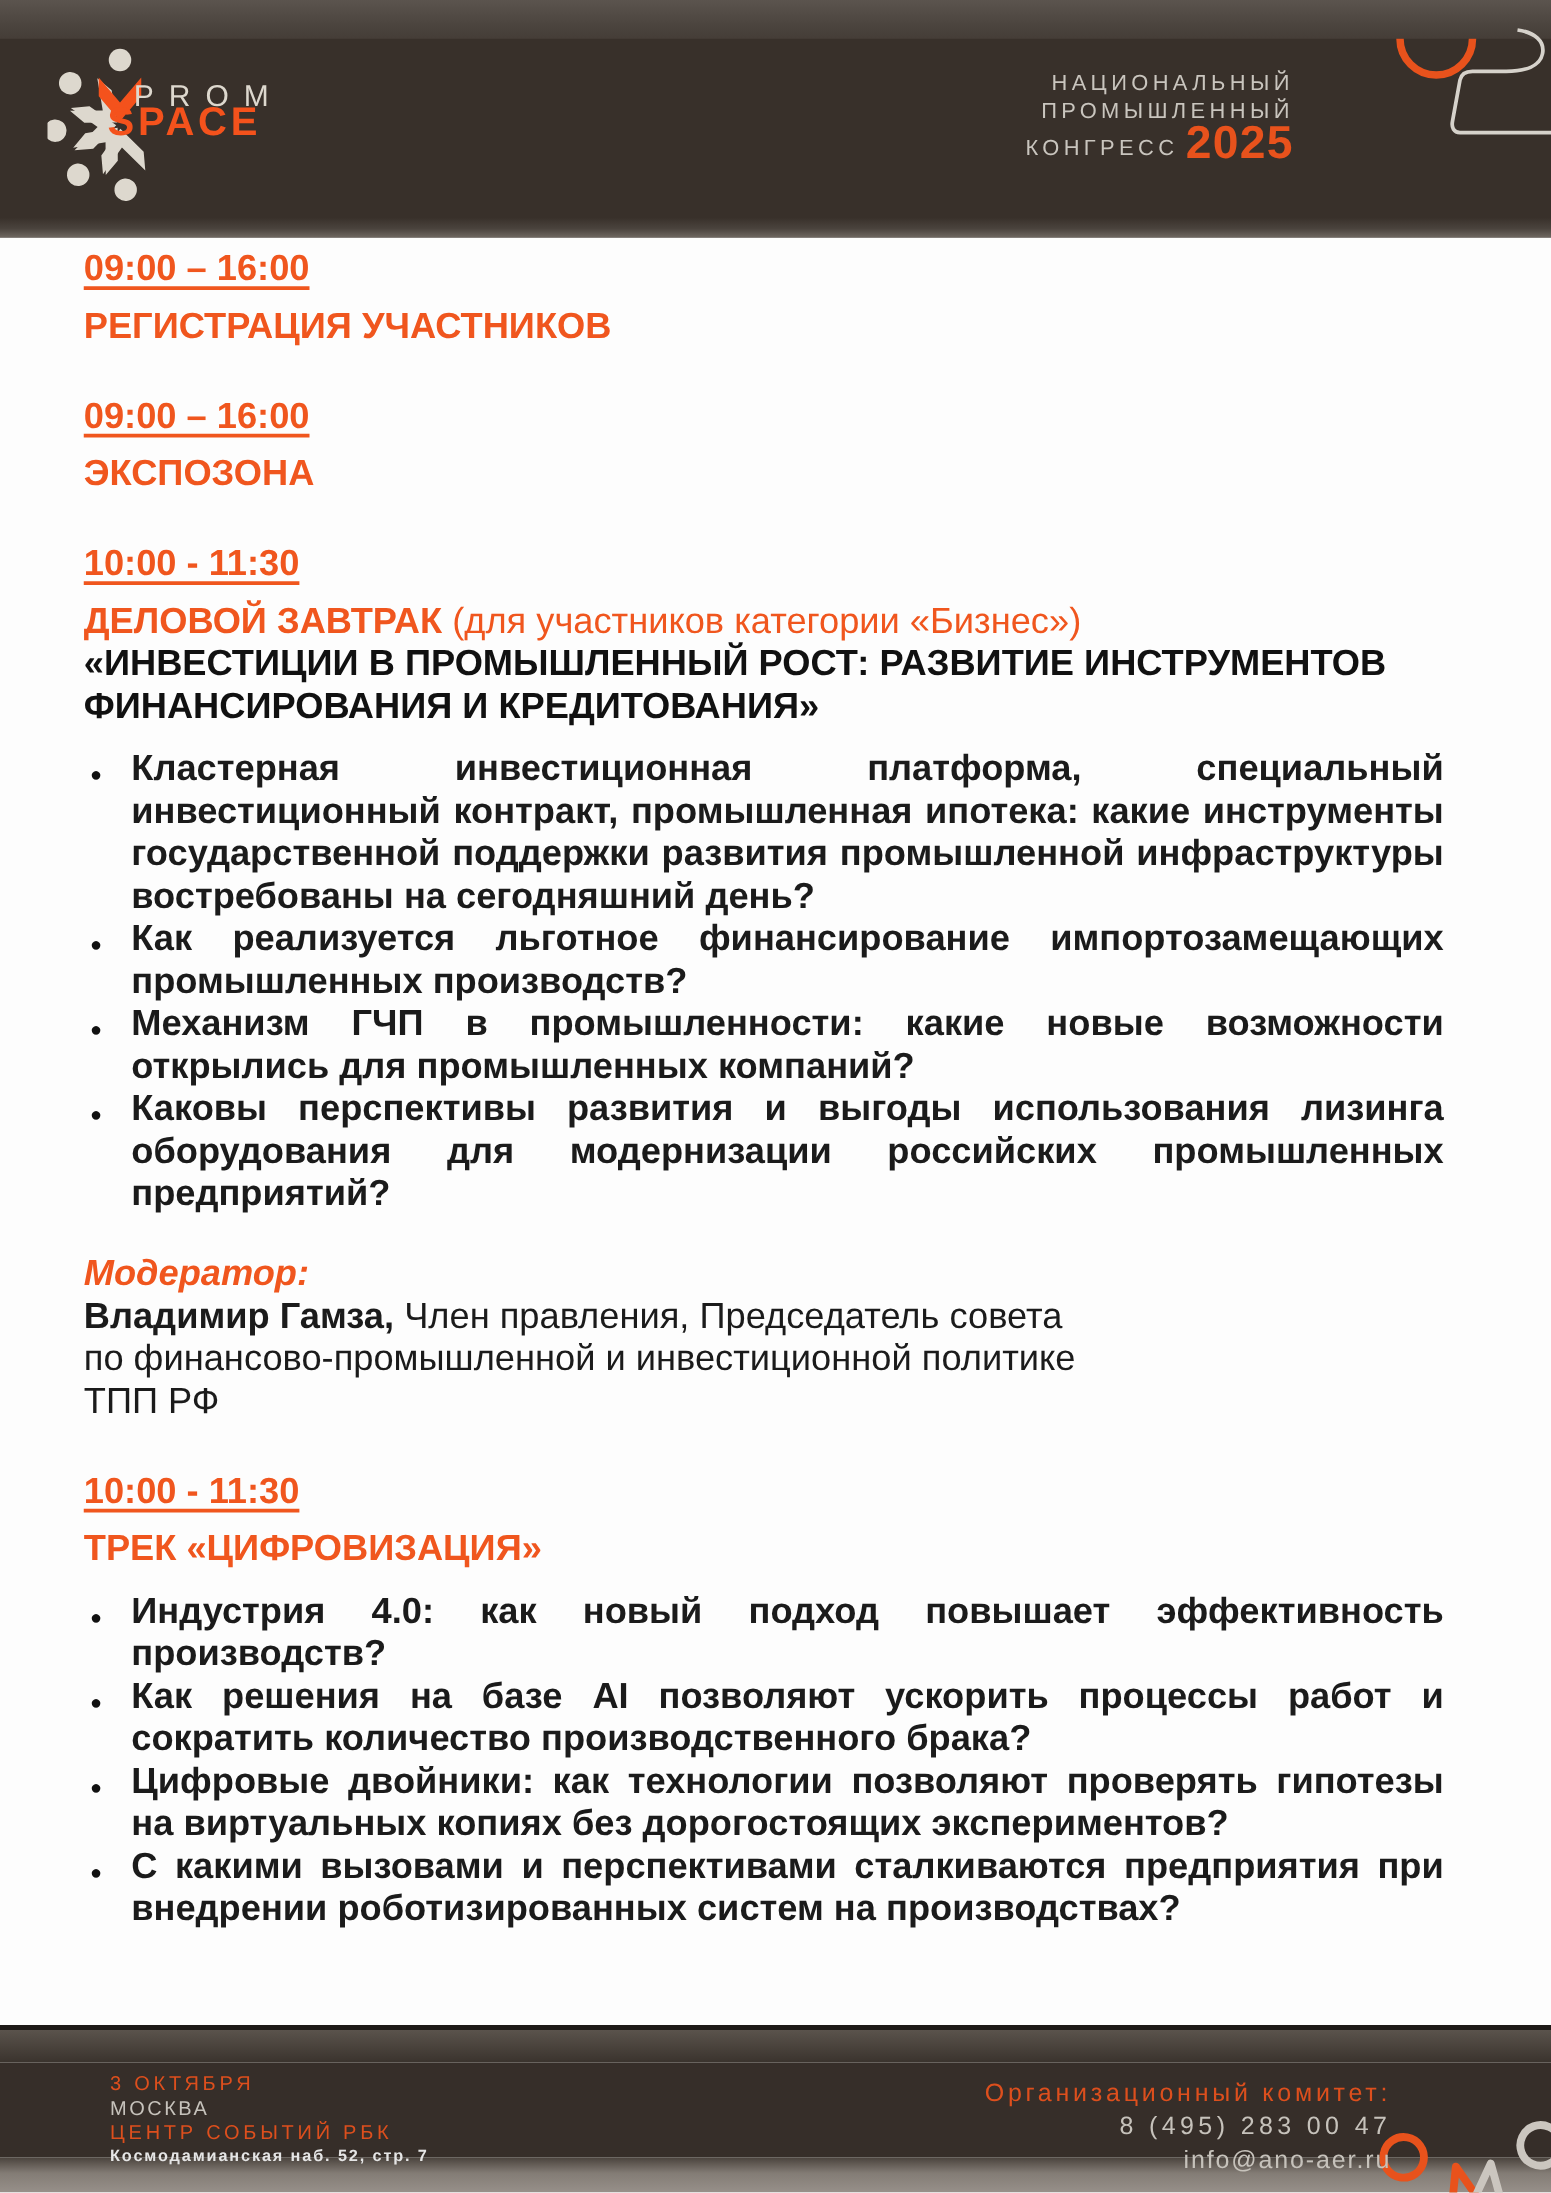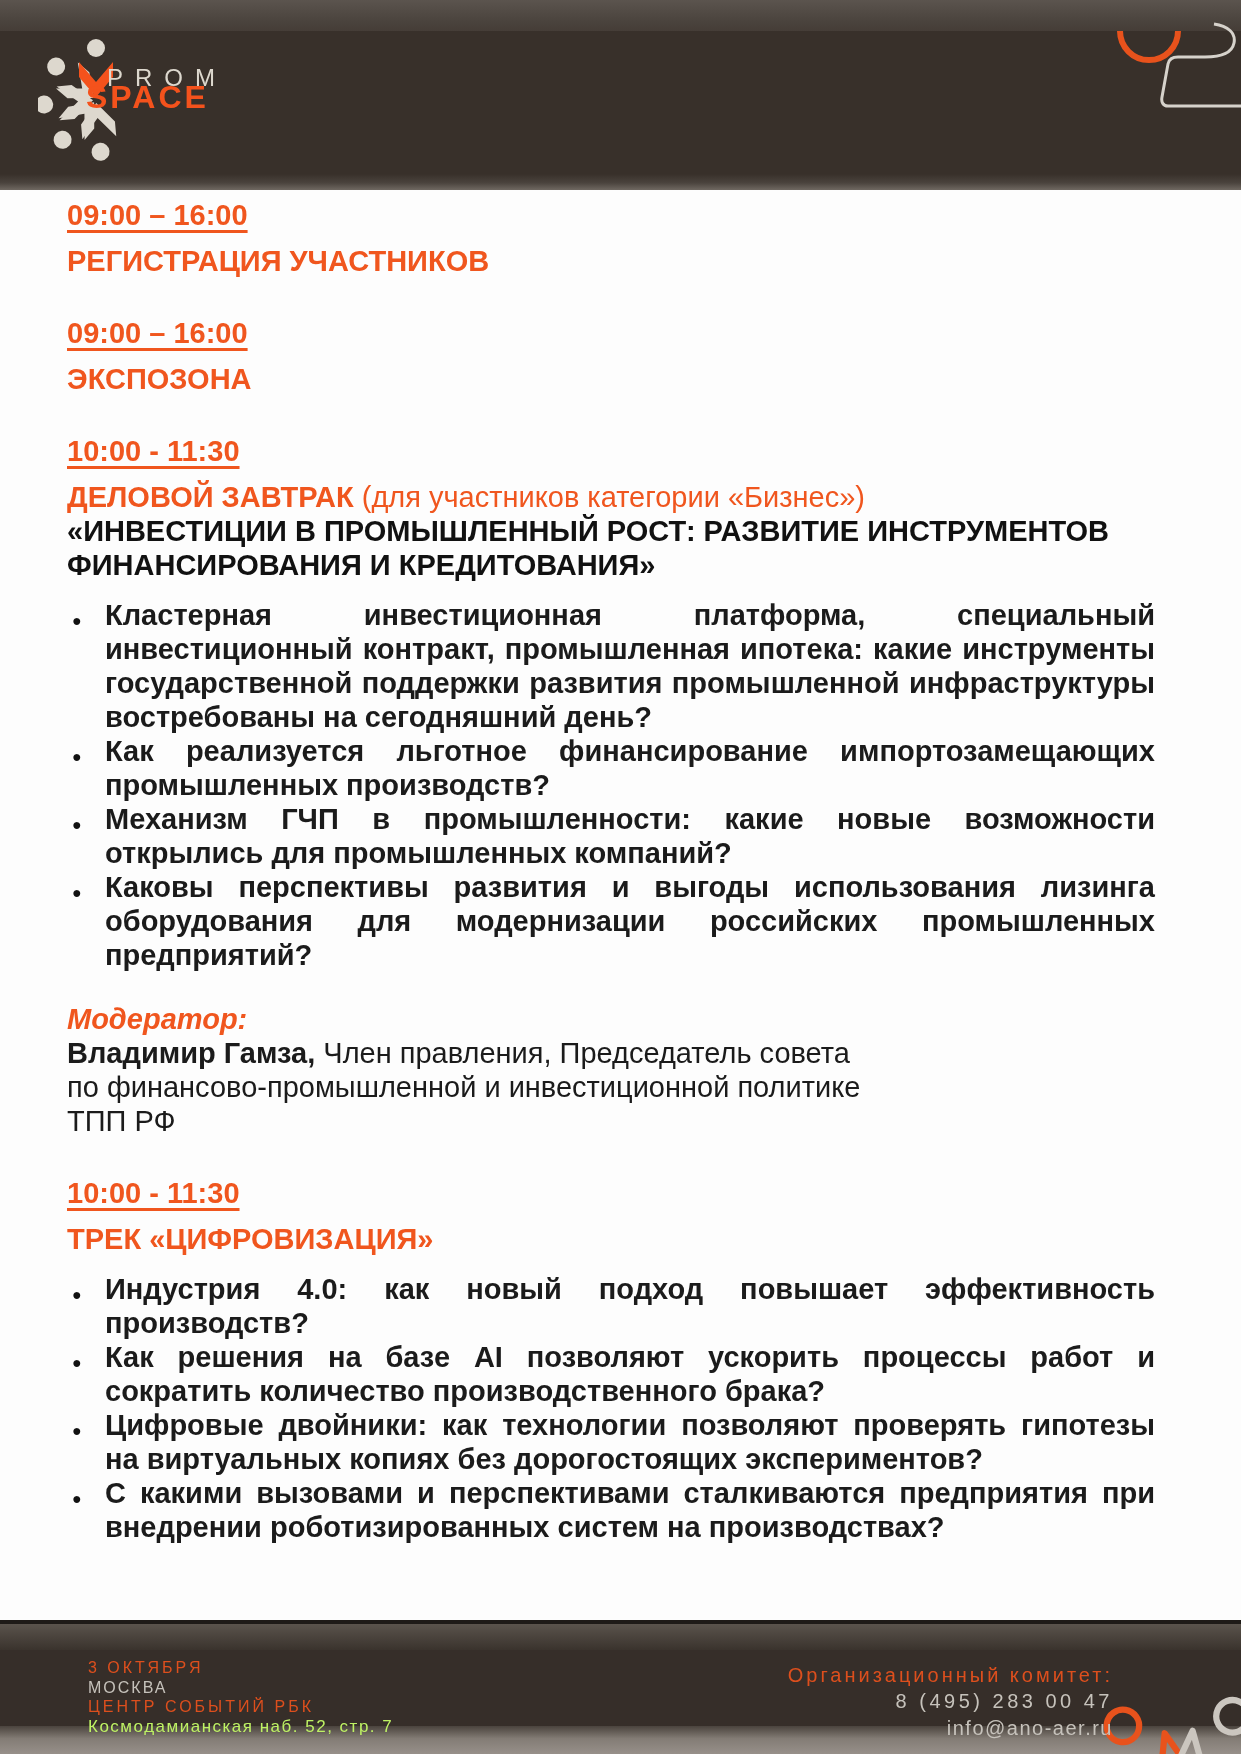--- a/index.html
+++ b/index.html
@@ -45,21 +45,21 @@
   
   .footer{position:absolute;left:0;bottom:0;width:1241px;height:134px;border-radius:27px;}
   .f-band-top1{height:4px;background:#1E1A17;}
   .f-band-top2{height:26px;background:linear-gradient(180deg,#5A534C 0%,#3A332D 100%);}
   .f-main{height:76px;background:#362E29;position:relative;}
   .f-band-bottom{height:28px;background:linear-gradient(180deg,#4A433D 0%,#837C75 45%,#97908A 100%);}
   .f-left{position:absolute;left:88px;top:8px;z-index:2;font-size:16px;line-height:1.23;}
   .f-right{position:absolute;right:128px;top:12px;z-index:2;text-align:right;font-size:20px;line-height:1.32;}
   .f-orange{color:#DD4F1D;letter-spacing:3px;}
   .f-gray{color:#C6C2BB;letter-spacing:2px;}
-  .f-addr{color:#bef264;letter-spacing:1.5px;font-size:17px;}
+  .f-addr{color:#e5e5e5;letter-spacing:1.5px;font-size:13px;font-weight:bold;}
   .f-phone{color:#C6C2BB;letter-spacing:3.5px;}
   .f-email{color:#C6C2BB;letter-spacing:1.5px;text-decoration:none;display:block;}
   .footer-logo{position:absolute;right:-95px;top:16px;z-index:1;}
 </style>
 </head>
 <body>
 
 <div class="page">
 
   <div class="header">
@@ -80,20 +80,28 @@
 
       <g transform="translate(58,66)">
         <circle cx="0" cy="-52" r="9" fill="#DDD8CE"></circle>
         <path d="M -17 -38 L 0 -18 L 17 -38 L 17 -23 L 0 -3 L -17 -23 Z" fill="#F4521C"></path>
       </g>
     </svg>
 
     <div class="brand-prom">PROM</div>
     <div class="brand-space">SPACE</div>
 
+    <div class="congress">
+      <span>НАЦИОНАЛЬНЫЙ</span>
+      <span>ПРОМЫШЛЕННЫЙ</span>
+      <span class="congress-row">
+        <span>КОНГРЕСС</span>
+        <span class="congress-year">2025</span>
+      </span>
+    </div>
 
     <svg class="header-decor" width="241" height="190" viewBox="0 0 241 190">
       <path d="M 120 31 A 29 29 0 0 0 178 31" fill="none" stroke="#E8521C" stroke-width="6"></path>
       <path d="M 214 24 C 228 26 236 33 234 43 C 232 53 220 57 205 57 L 178 57
                C 172 57 169 59 168 64 L 162 97 C 161 102 163 106 168 106 L 248 106" fill="none" stroke="#D6D2CB" stroke-width="3" stroke-linejoin="round"></path>
     </svg>
 
     <div class="header-bottomfade"></div>
   </div>
 

